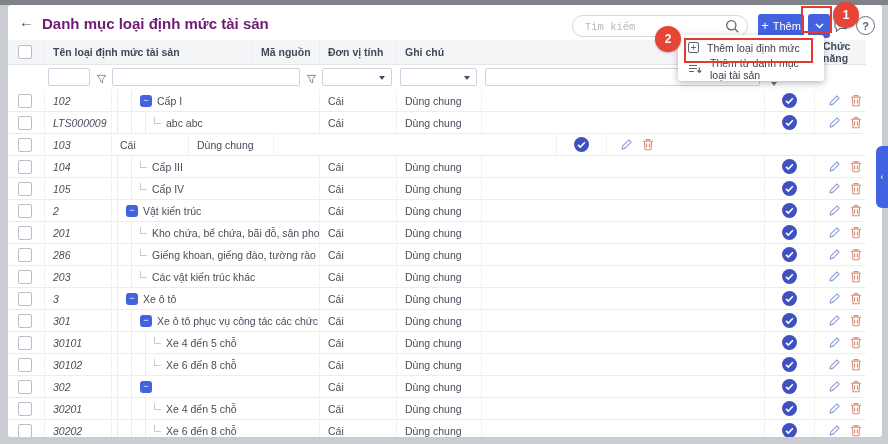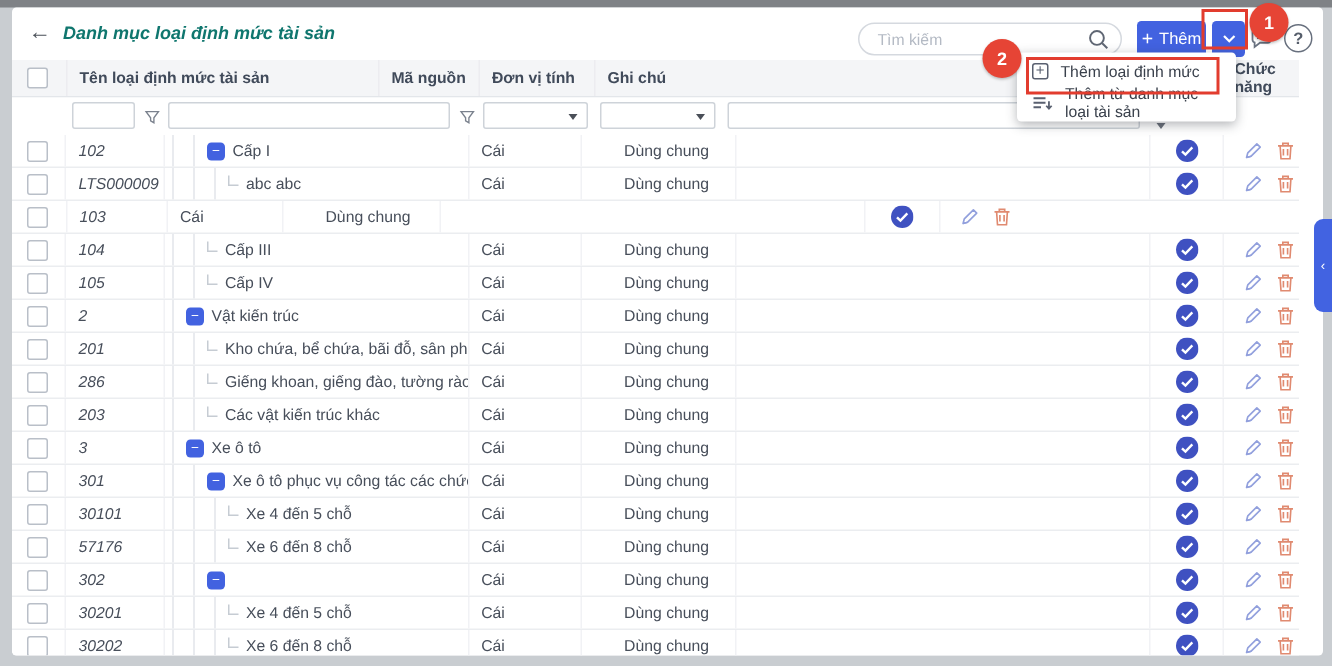--- a/index.html
+++ b/index.html
@@ -4,25 +4,25 @@
 <style>
   html,body{margin:0;padding:0;}
   .frame{position:relative;width:888px;height:444px;background:#c9cdd1;overflow:hidden;
          font-family:"Liberation Sans",sans-serif;-webkit-font-smoothing:antialiased;}
   .topstrip{position:absolute;left:0;top:0;right:0;height:5px;background:#7f8286;}
   .app{position:absolute;left:8px;top:5px;width:874px;height:432px;background:#fff;
        border-radius:3px;overflow:hidden;}
 
   
   .back{position:absolute;left:11px;top:8px;font-size:15px;color:#4a5058;cursor:pointer;line-height:18px;}
-  .title{position:absolute;left:34px;top:10px;font-size:12px;font-weight:700;color:#0f766e;font-style:italic;}
+  .title{position:absolute;left:34px;top:10px;font-size:15px;font-weight:700;color:#701a75;}
   .search{position:absolute;left:564px;top:10px;width:176px;height:22px;border:1px solid #d5d9df;
           border-radius:11px;background:#fff;box-sizing:border-box;}
   .search input{position:absolute;left:10px;top:1px;width:140px;height:18px;border:none;outline:none;
-          font-size:10.5px;color:#444;font-family:Liberation Sans, sans-serif;background:transparent;}
+          font-size:10.5px;color:#444;font-family:Liberation Mono, monospace;background:transparent;}
   .search input::placeholder{color:#b4bac4;}
   .search .mag{position:absolute;right:7px;top:3px;}
   .btn-add{position:absolute;left:750px;top:9px;width:46px;height:24px;background:#4262e0;border-radius:3px;
            color:#fff;font-size:11px;display:flex;align-items:center;justify-content:center;gap:4px;cursor:pointer;}
   .btn-add .plus{font-size:13px;line-height:12px;font-weight:400;}
   .btn-caret{position:absolute;left:800px;top:9px;width:22px;height:24px;background:#4262e0;border-radius:3px;
              display:flex;align-items:center;justify-content:center;cursor:pointer;}
   .icon-chat{position:absolute;left:824px;top:12px;width:18px;height:18px;}
   .icon-help{position:absolute;left:848px;top:11px;width:19px;height:19px;border:1.4px solid #68707e;
              border-radius:50%;box-sizing:border-box;display:flex;align-items:center;justify-content:center;
@@ -46,21 +46,21 @@
         box-sizing:border-box;cursor:pointer;}
   .tri{position:absolute;right:6px;top:7px;width:0;height:0;border-left:3.5px solid transparent;
        border-right:3.5px solid transparent;border-top:4.5px solid #4a4f58;}
   .mini-car{position:absolute;left:763px;top:17px;width:0;height:0;border-left:3.5px solid transparent;
        border-right:3.5px solid transparent;border-top:4.5px solid #6a707a;}
 
   .tbody{position:absolute;left:0;top:85px;width:858px;height:347px;overflow:hidden;}
   .trow{display:flex;height:22px;border-bottom:1px solid #ebedf0;box-sizing:border-box;background:#fff;}
   .cell{display:flex;align-items:center;font-size:10.5px;color:#474e5a;box-sizing:border-box;
         border-right:1px solid #f1f2f5;overflow:hidden;white-space:nowrap;}
-  .cell.c-code{padding-left:8px;font-style:italic;}.cell.c-unit{padding-left:8px;}.cell.c-norm{padding-left:8px;margin-left:20px;}
+  .cell.c-code{padding-left:8px;font-style:italic;}.cell.c-unit{padding-left:8px;}.cell.c-norm{padding-left:8px;}
   .cell.c-check{padding-left:10px;}
   .cb{width:12px;height:12px;border:1px solid #b9bfc8;border-radius:2px;background:#fff;display:inline-block;cursor:pointer;}
   .indent{display:inline-block;height:22px;flex:none;
           background-image:repeating-linear-gradient(to right,transparent 0 5px,#e9ebef 5px 6px,transparent 6px 14px);}
   .node{width:12px;height:12px;flex:none;background:#4262e0;border-radius:3px;color:#fff;font-size:9px;
         line-height:11px;text-align:center;margin-right:5px;cursor:pointer;}
   .leaf{width:6px;height:6px;flex:none;border-left:1px solid #c6ccd3;border-bottom:1px solid #c6ccd3;
         margin:-5px 5px 0 0;}
   .cell.c-status{justify-content:center;}
   .cell.c-actions{padding-left:13px;gap:9px;border-right:none;}
@@ -580,21 +580,21 @@
               <svg width="12" height="13" viewBox="0 0 12 13">
                 <path d="M1 3.2h10M4.2 3V1.6h3.6V3M2.4 3.2l.6 8.6h6l.6-8.6M4.6 5.4v4.2M7.4 5.4v4.2" stroke="#e08a70" fill="none" stroke-width="1.1"></path>
               </svg>
             </span>
           </div>
         </div>
         <div class="trow">
           <div class="cell c-check">
             <span class="cb"></span>
           </div>
-          <div class="cell c-code">57176</div>
+          <div class="cell c-code">30102</div>
           <div class="cell c-name">
             <span class="indent" style="width:42px"></span>
             <span class="leaf"></span>
             <span>Xe 6 đến 8 chỗ</span>
           </div>
           <div class="cell c-unit">Cái</div>
           <div class="cell c-norm">Dùng chung</div>
           <div class="cell c-note"></div>
           <div class="cell c-status">
             <span class="chk">

